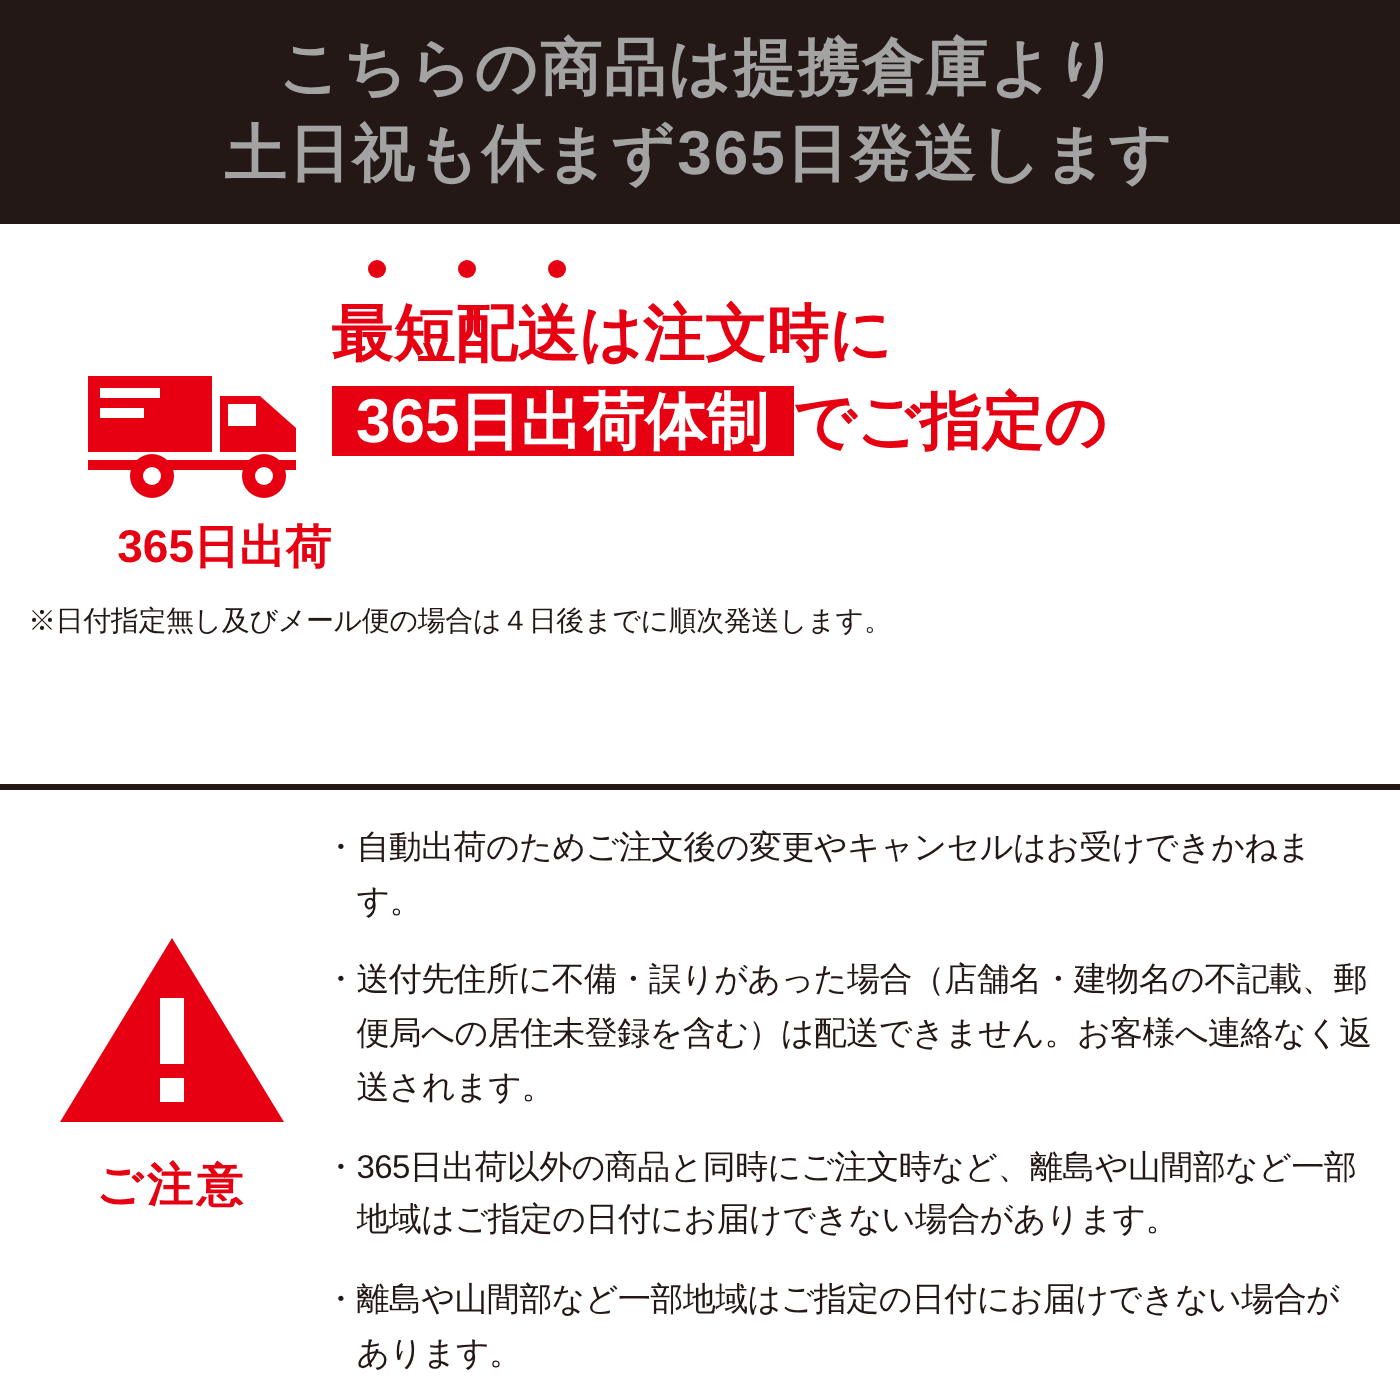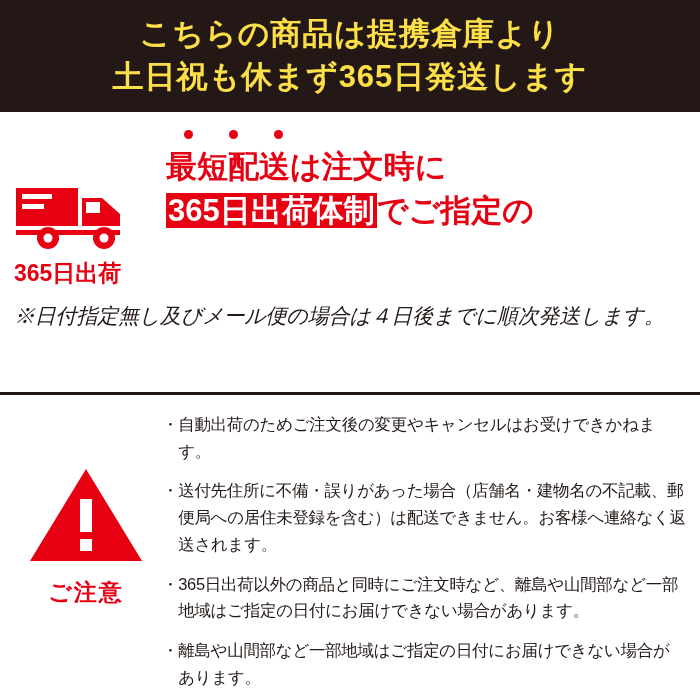--- a/index.html
+++ b/index.html
@@ -19,21 +19,21 @@
     height: 700px;
     box-sizing: border-box;
     display: flex;
     flex-direction: column;
     background: #ffffff;
   }
 
   
   .header {
     background: #231815;
-    color: #fde047;
+    color: #a3a3a3;
     height: 112px;
     flex: 0 0 112px;
     display: flex;
     flex-direction: column;
     align-items: center;
     justify-content: center;
     text-align: center;
     letter-spacing: 1px;
   }
   .header-line {
@@ -56,21 +56,21 @@
   .mid-top {
     display: flex;
     flex-direction: row;
     align-items: flex-start;
   }
   .truck-col {
     width: 152px;
     flex: 0 0 152px;
     display: flex;
     flex-direction: column;
-    align-items: flex-start;
+    align-items: flex-end;
     padding-top: 48px;
   }
   .truck-icon {
     width: 124px;
     height: 78px;
   }
   .truck-label {
     color: #e60012;
     font-size: 23px;
     font-weight: bold;
@@ -99,30 +99,29 @@
     color: #e60012;
     font-size: 31px;
     font-weight: bold;
     line-height: 1.42;
     white-space: nowrap;
     letter-spacing: 0px;
   }
   .hl {
     background: #e60012;
     color: #ffffff;
-    padding: 0 2px;
+    padding: 0 12px;
   }
   .note {
-    font-size: 21px;
+    font-size: 14px;
     color: #231815;
     line-height: 1.4;
     margin-top: 12px;
     letter-spacing: -0.2px;
     white-space: nowrap;
-    font-style: italic;
   }
 
   
   .bottom {
     flex: 1 1 auto;
     display: flex;
     flex-direction: row;
     padding: 10px 14px 0 10px;
     box-sizing: border-box;
   }

